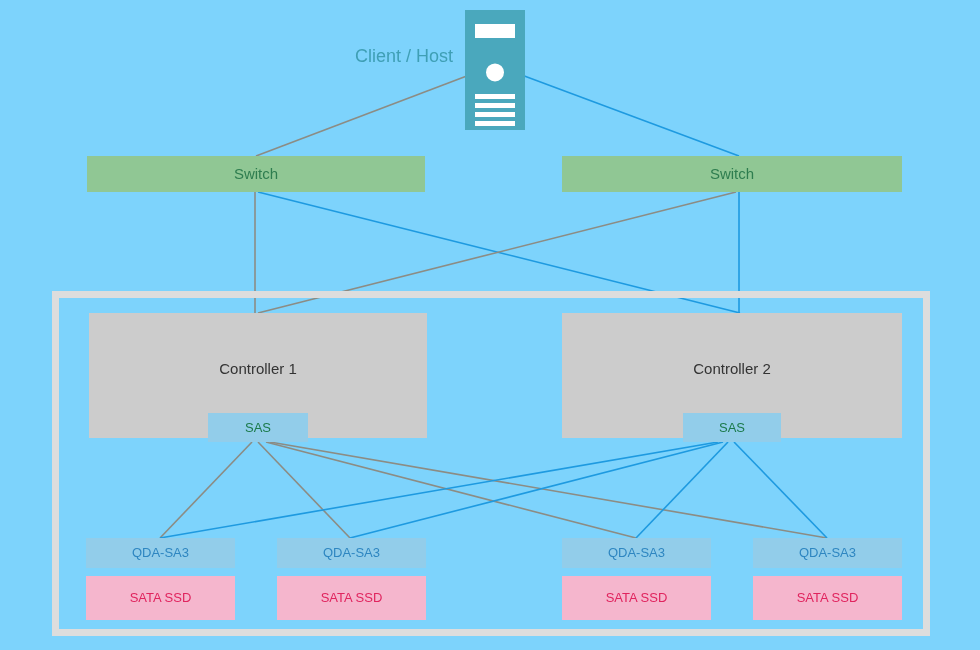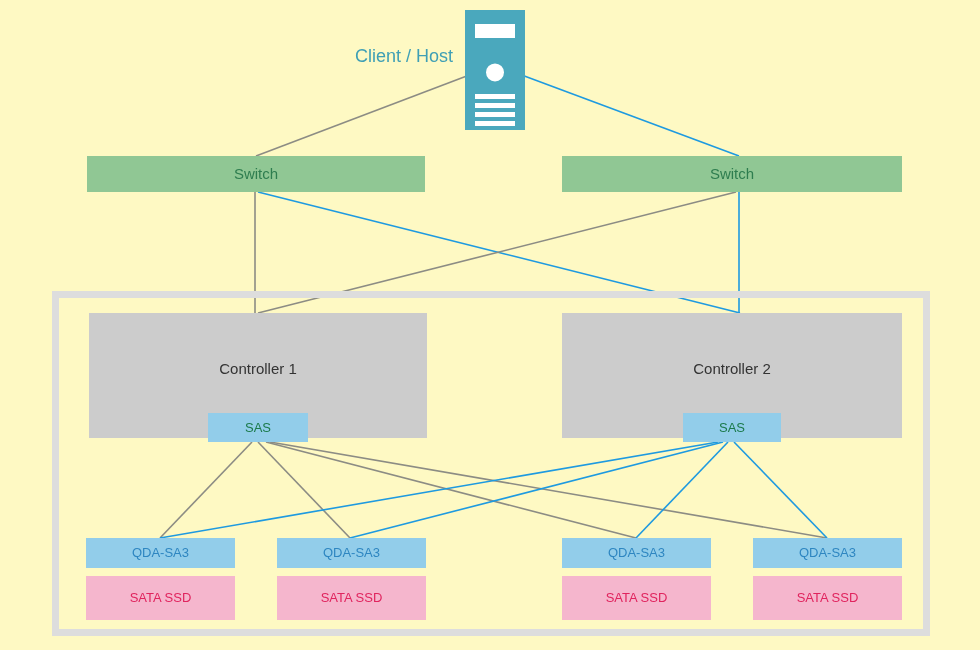--- a/index.html
+++ b/index.html
@@ -1,17 +1,17 @@
 <!DOCTYPE html>
 <html><head>
 <meta charset="utf-8">
 <style>
   html,body{margin:0;padding:0;background:#000;}
   body{width:980px;height:650px;overflow:hidden;font-family:"Liberation Sans",sans-serif;}
-  #stage{position:relative;width:980px;height:650px;background:#fef9c3;}
+  #stage{position:relative;width:980px;height:650px;background:#7dd3fc;}
   svg.diagram{position:absolute;left:0;top:0;width:980px;height:650px;}
   .node-label{dominant-baseline:middle;text-anchor:middle;}
 </style>
 </head>
 <body>
 
 <div id="stage">
   <svg class="diagram" viewBox="0 0 980 650">
     <g id="links-layer">
         <line x1="472" y1="74" x2="256" y2="156" stroke="#8c8c84" stroke-width="1.6"></line>

